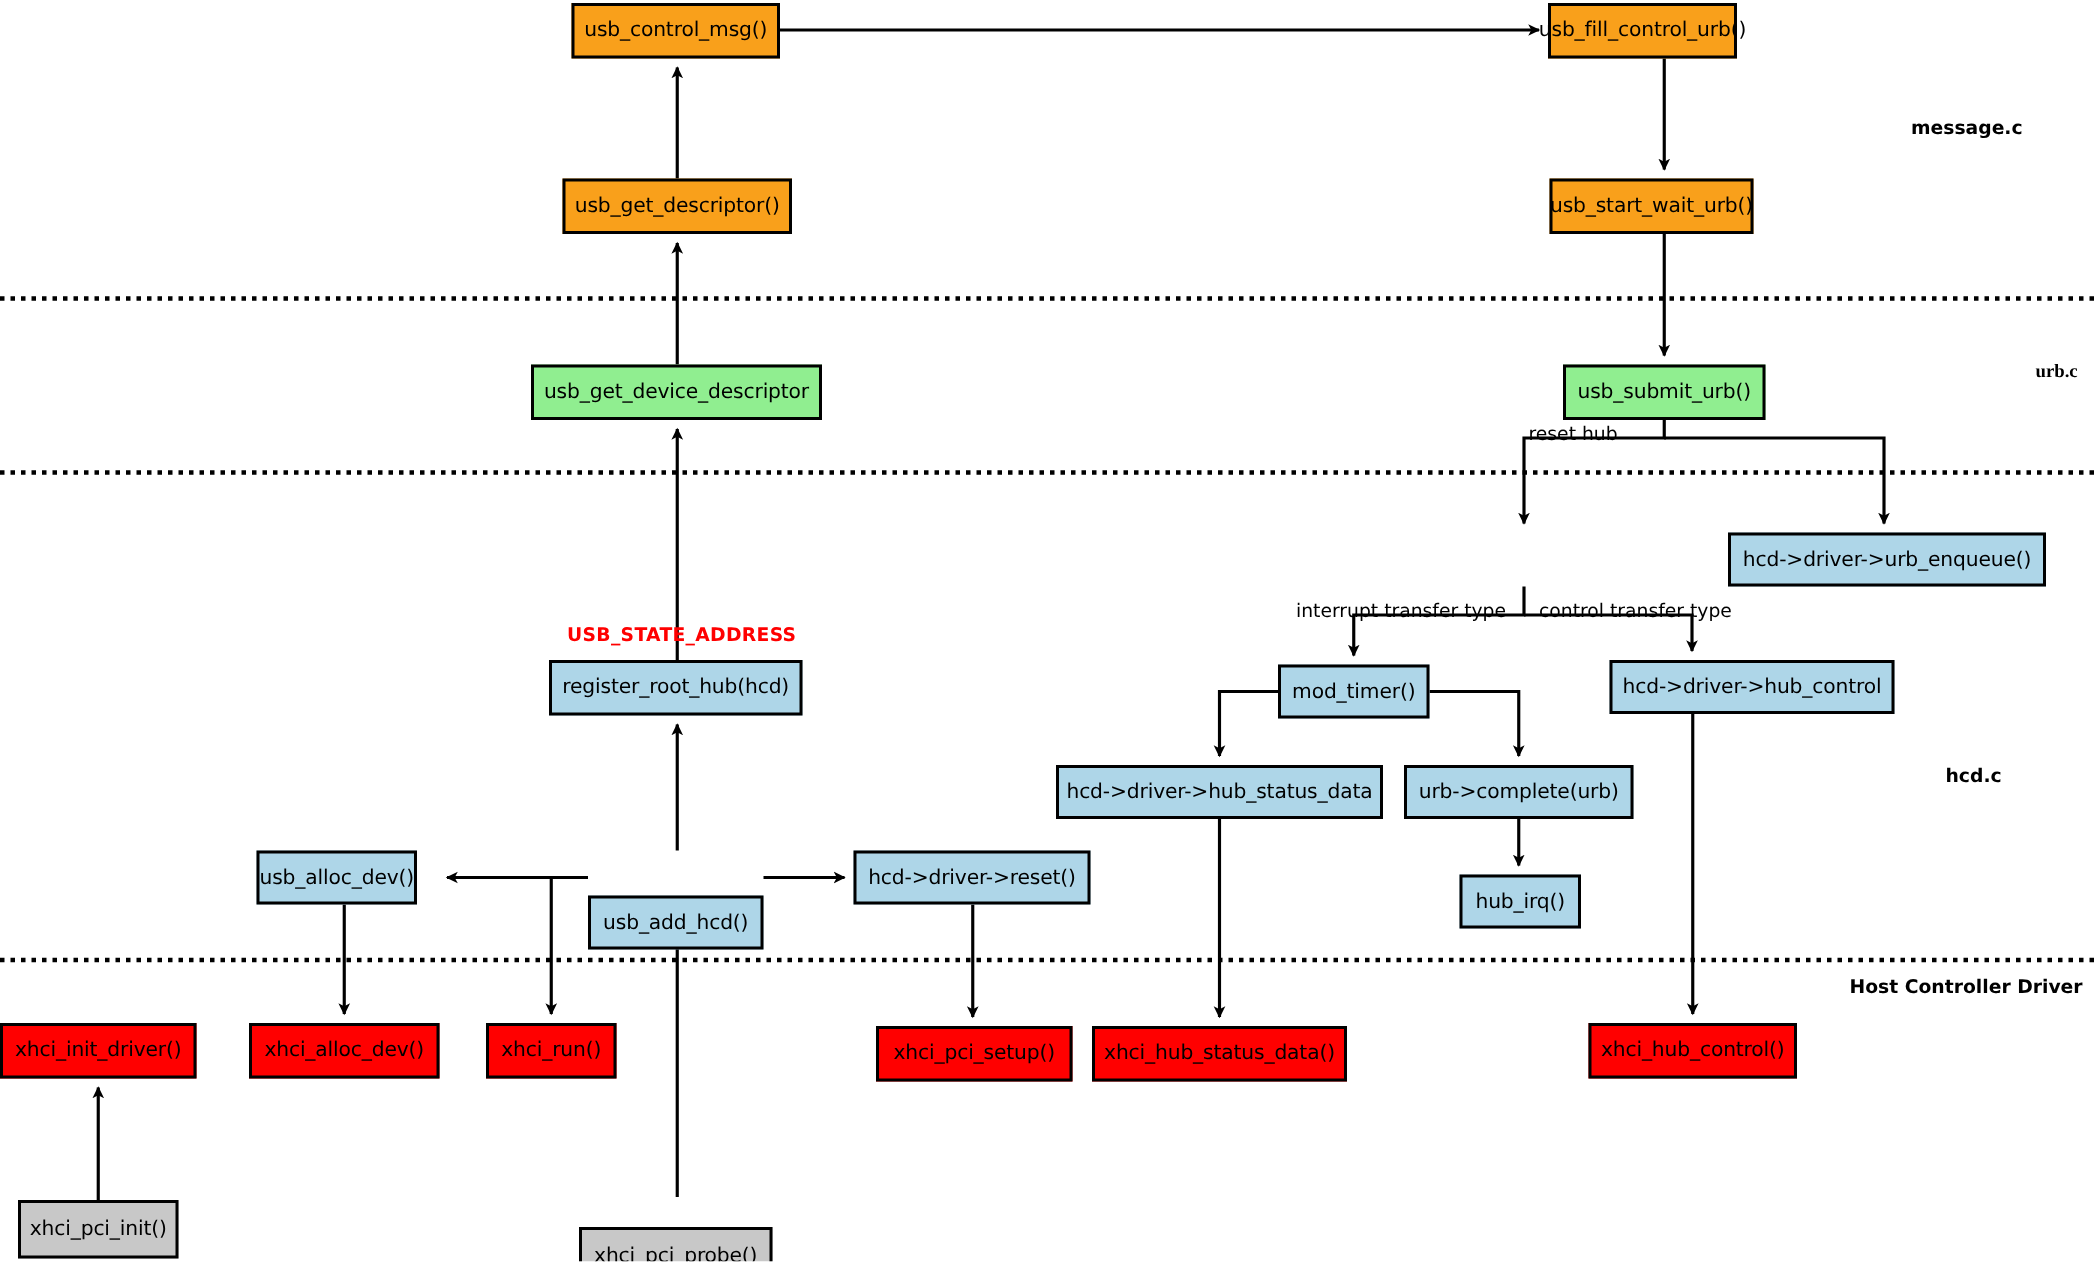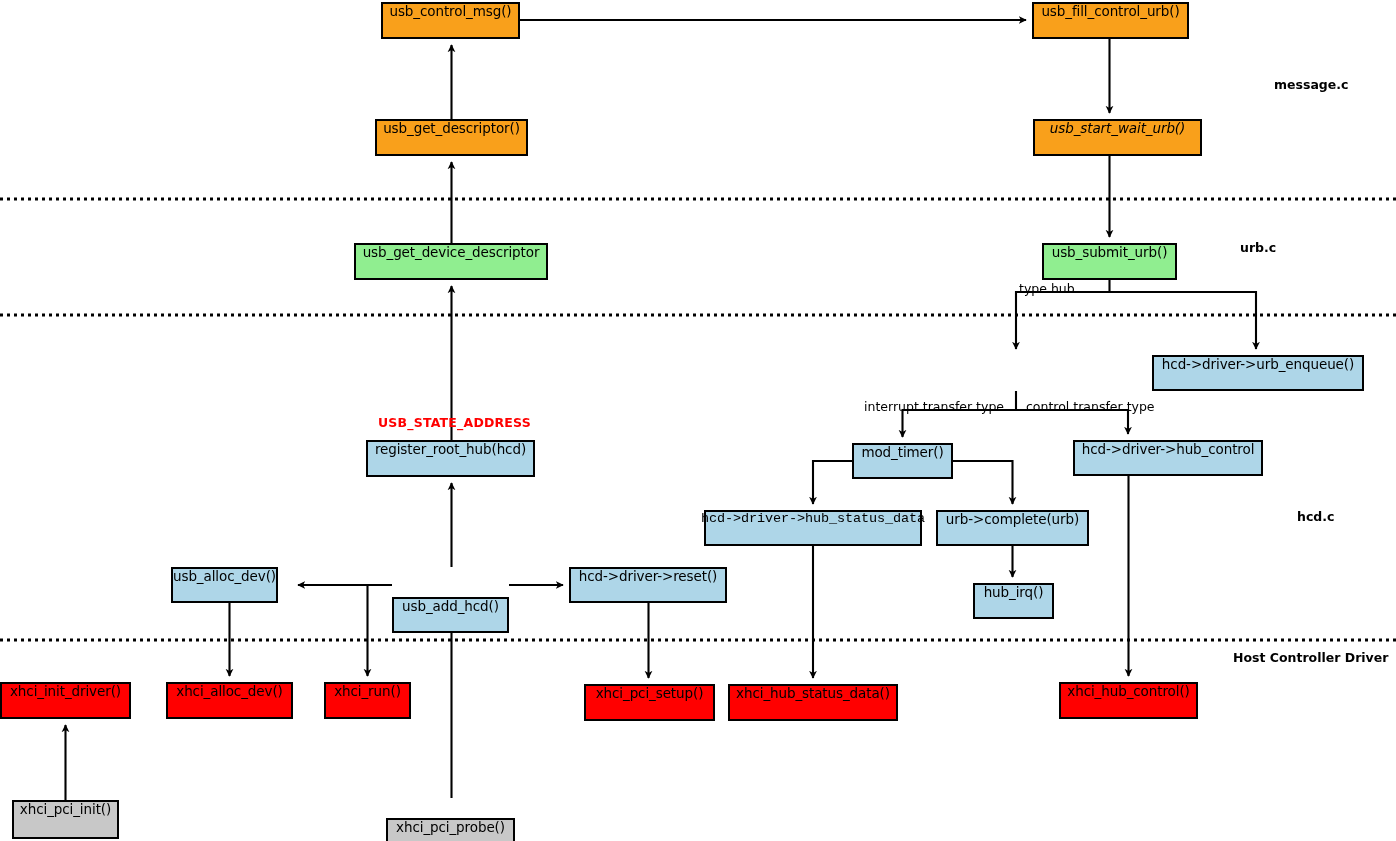--- a/index.html
+++ b/index.html
@@ -2,21 +2,21 @@
 <html><head>
 <meta charset="utf-8">
 <style>
   html,body{margin:0;padding:0;background:#ffffff;}
   body{font-family:"DejaVu Sans","Liberation Sans",sans-serif;}
   #canvas{position:relative;width:1396px;height:841px;background:#ffffff;overflow:hidden;}
   .node{
     position:absolute;
     box-sizing:border-box;
     border:2px solid #000000;
-    display:flex;align-items:flex-start;justify-content:center;
+    display:flex;align-items:center;justify-content:center;
     font-size:13.5px;
     color:#000000;
     text-align:center;
     line-height:1.1;
     white-space:nowrap;
     letter-spacing:-0.1px;
   }
   .n-orange{background:#F9A01B;}
   .n-green{background:#90EE90;}
   .n-blue{background:#AED6E8;}
@@ -107,27 +107,27 @@
 
       <path d="M65.5,800 L65.5,725" marker-end="url(#ah)"></path>
 
       <path d="M451.5,798 L451.5,609" marker-end="url(#ah)"></path>
     </g>
   </svg>
 
   <div class="node n-orange" style="left:381px;top:2px;width:139px;height:37px;">
       <span>usb_control_msg()</span>
     </div>
-  <div class="node n-orange" style="left:1032px;top:2px;width:157px;height:37px;">
+  <div class="node n-orange" style="left:1032px;top:2px;width:126px;height:37px;">
       <span>usb_fill_control_urb()</span>
     </div>
   <div class="node n-orange" style="left:375px;top:119px;width:153px;height:37px;">
       <span>usb_get_descriptor()</span>
     </div>
-  <div class="node n-orange" style="left:1033px;top:119px;width:169px;height:37px;font-style:italic;">
+  <div class="node n-orange" style="left:1033px;top:119px;width:136px;height:37px;">
       <span>usb_start_wait_urb()</span>
     </div>
 
   <div class="node n-green" style="left:1042px;top:243px;width:135px;height:37px;">
       <span>usb_submit_urb()</span>
     </div>
   <div class="node n-green" style="left:354px;top:243px;width:194px;height:37px;">
       <span>usb_get_device_descriptor</span>
     </div>
 
@@ -136,21 +136,21 @@
     </div>
   <div class="node n-blue" style="left:366px;top:440px;width:169px;height:37px;">
       <span>register_root_hub(hcd)</span>
     </div>
   <div class="node n-blue" style="left:852px;top:443px;width:101px;height:36px;">
       <span>mod_timer()</span>
     </div>
   <div class="node n-blue" style="left:1033px;top:440px;width:190px;height:36px;margin-left:40px;">
       <span>hcd-&gt;driver-&gt;hub_control</span>
     </div>
-  <div class="node n-blue" style="left:704px;top:510px;width:218px;height:36px;font-family:Liberation Mono, monospace;">
+  <div class="node n-blue" style="left:704px;top:510px;width:218px;height:36px;">
       <span>hcd-&gt;driver-&gt;hub_status_data</span>
     </div>
   <div class="node n-blue" style="left:936px;top:510px;width:153px;height:36px;">
       <span>urb-&gt;complete(urb)</span>
     </div>
   <div class="node n-blue" style="left:973px;top:583px;width:81px;height:36px;">
       <span>hub_irq()</span>
     </div>
   <div class="node n-blue" style="left:171px;top:567px;width:107px;height:36px;">
       <span>usb_alloc_dev()</span>
@@ -182,23 +182,23 @@
     </div>
 
   <div class="node n-gray" style="left:12px;top:800px;width:107px;height:39px;">
       <span>xhci_pci_init()</span>
     </div>
   <div class="node n-gray" style="left:386px;top:798px;width:129px;height:39px;margin-top:20px;">
       <span>xhci_pci_probe()</span>
     </div>
 
   <div class="sect-label" style="left:1274px;top:77px;">message.c</div>
-  <div class="sect-label" style="left:1240px;top:240px;">urb.c</div>
+  <div class="sect-label" style="left:1357px;top:240px;font-family:Liberation Serif, serif;">urb.c</div>
   <div class="sect-label" style="left:1297px;top:509px;">hcd.c</div>
   <div class="sect-label" style="left:1233px;top:650px;">Host Controller Driver</div>
 
   <div class="state-label" style="left:378px;top:415px;">USB_STATE_ADDRESS</div>
 
-  <div class="edge-label" style="left:1019px;top:281px;">type hub</div>
+  <div class="edge-label" style="left:1019px;top:281px;">reset hub</div>
   <div class="edge-label" style="left:864px;top:399px;">interrupt transfer type</div>
   <div class="edge-label" style="left:1026px;top:399px;">control transfer type</div>
 
 </div>
 
 </body></html>

